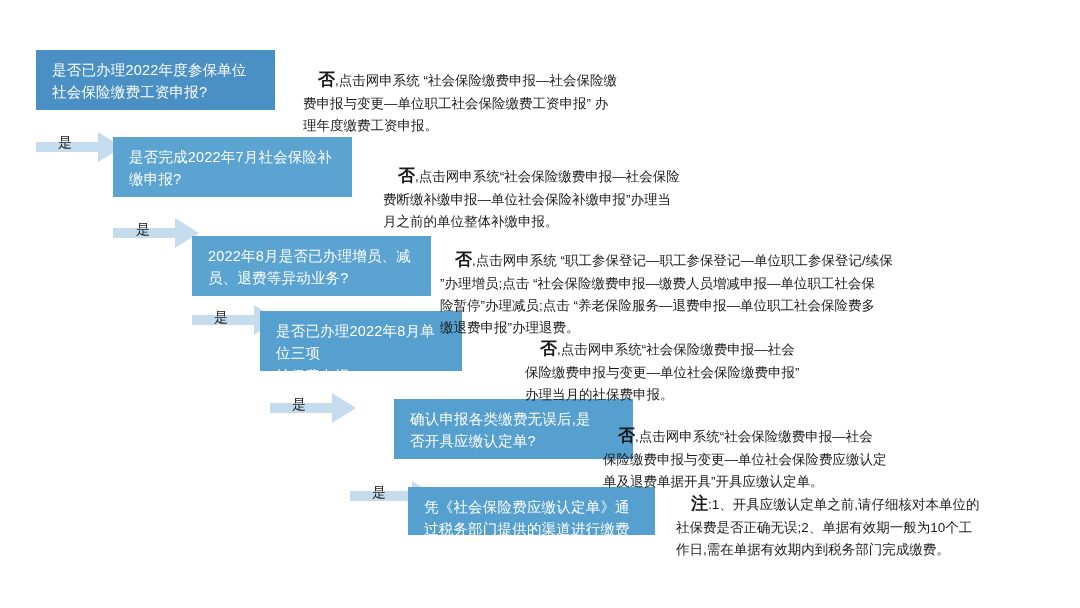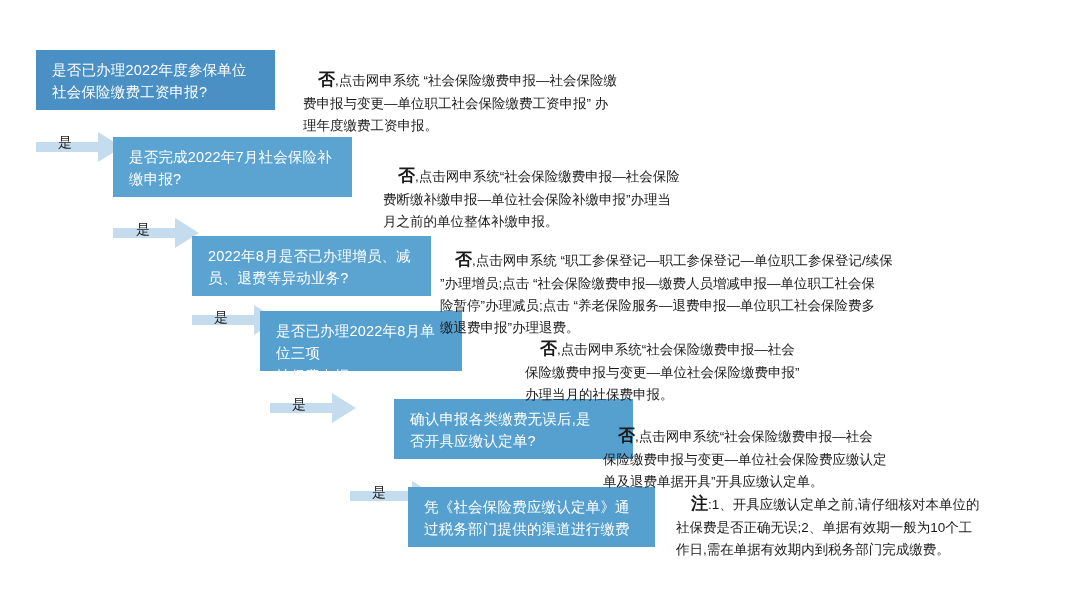--- a/index.html
+++ b/index.html
@@ -101,21 +101,21 @@
 
   <div class="node blue-mid" style="left:192px; top:236px; width:239px; height:60px;">2022年8月是否已办理增员、减
 员、退费等异动业务?</div>
 
   <div class="node blue-mid2" style="left:260px; top:311px; width:202px; height:60px;">是否已办理2022年8月单位三项
 社保费申报?</div>
 
   <div class="node blue-mid2" style="left:350px; top:399px; width:239px; height:60px;margin-left:44px;">确认申报各类缴费无误后,是
 否开具应缴认定单?</div>
 
-  <div class="node blue-mid2" style="left:408px; top:487px; width:247px; height:60px;">凭《社会保险费应缴认定单》通
+  <div class="node blue-mid2" style="left:408px; top:487px; width:247px; height:48px;">凭《社会保险费应缴认定单》通
 过税务部门提供的渠道进行缴费</div>
 
   <div class="note" style="left:303px; top:44px; width:470px;">
     <span class="lead">否</span><span>,点击网申系统 “社会保险缴费申报—社会保险缴
 费申报与变更—单位职工社会保险缴费工资申报” 办
 理年度缴费工资申报。</span>
   </div>
 
   <div class="note" style="left:383px; top:140px; width:410px;">
     <span class="lead">否</span><span>,点击网申系统“社会保险缴费申报—社会保险

